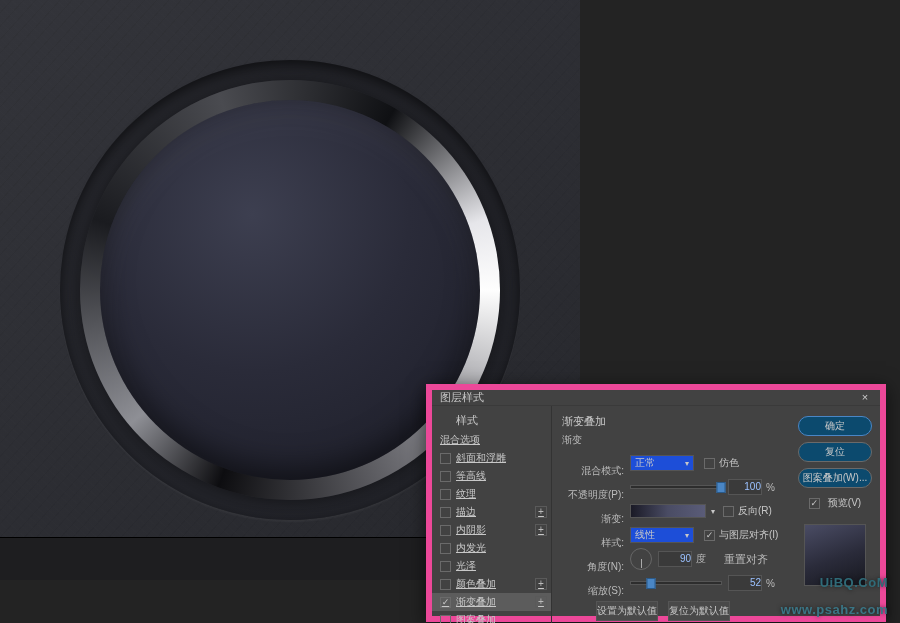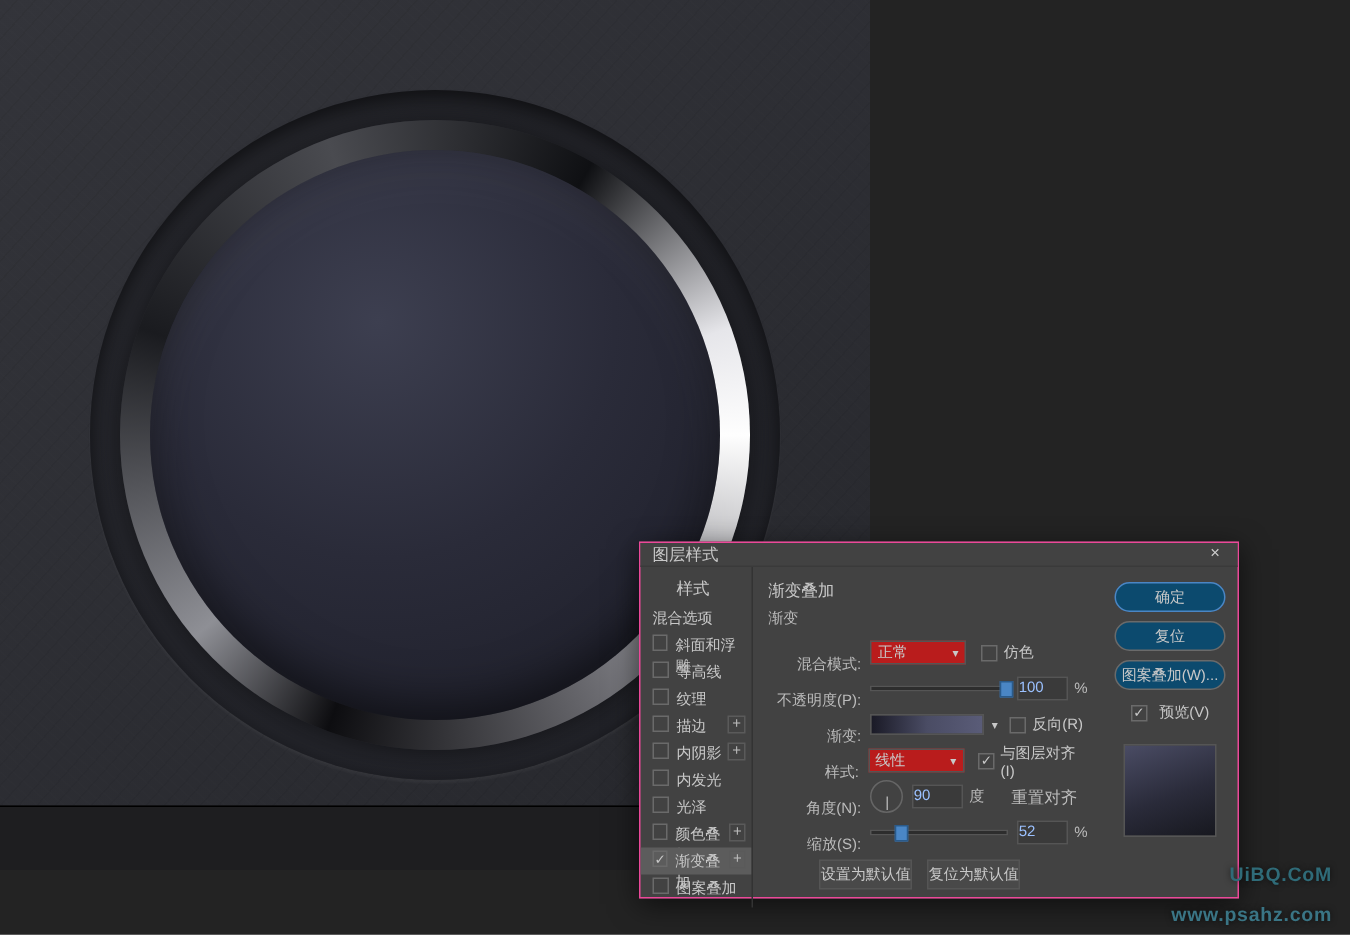--- a/index.html
+++ b/index.html
@@ -69,25 +69,25 @@
   .bottom-strip {
     position: absolute; left:0; bottom:0;
     width: 580px; height: 43px;
     background: #1e1e20;
     border-top: 1px solid #000;
   }
 
   
   .dialog {
     position: absolute;
-    left: 426px; top: 361px;
-    width: 400px; height: 238px;
+    left: 426px; top: 384px;
+    width: 460px; height: 238px;
     background: #424242;
     box-shadow: 0 4px 18px rgba(0,0,0,0.6);
-    border: 1px solid #ec4899;
+    border: 6px solid #ec4899;
     display: flex; flex-direction: column;
   }
   .dlg-title {
     height: 22px; padding: 0 8px;
     display: flex; align-items: center; justify-content: space-between;
     background: #424242;
     border-bottom: 1px solid #3a3a3a;
     font-size: 11px;
   }
   .dlg-close {
@@ -102,25 +102,26 @@
     border-right: 1px solid #333;
     display: flex; flex-direction: column;
     padding: 4px 0;
     overflow: hidden;
   }
   .style-header {
     padding: 3px 24px;
     font-size: 11px;
   }
   .style-row {
-    display: flex; align-items: flex-start;
+    display: flex; align-items: center;
     padding: 2px 4px 2px 8px;
     height: 18px;
     font-size: 10px;
     cursor: pointer;
+    text-decoration: underline;
   }
   .style-row .cb {
     width: 11px; height: 11px;
     border: 1px solid #6a6a6a;
     margin-right: 5px;
     display: inline-flex; align-items: center; justify-content: center;
     font-size: 9px;
   }
   .style-row .plus {
     margin-left: auto;
@@ -141,21 +142,21 @@
   .sec-title { font-size: 11px; margin-bottom: 4px; }
   .sec-sub { font-size: 10px; color:#bbb; margin-bottom: 6px; }
   .prm-row {
     display: flex; align-items: center;
     height: 20px; margin-bottom: 4px;
     font-size: 10px;
   }
   .prm-lbl { width: 68px; text-align: right; padding-right: 6px; color:#bbb;margin-top:16px; }
   .select {
     height: 16px; min-width: 64px;
-    background: #b91c1c; border: 1px solid #555;
+    background: #1d4ed8; border: 1px solid #555;
     padding: 0 4px; display: inline-flex; align-items: center;
     font-size: 10px;
     position: relative;
   }
   .select .chev {
     margin-left: auto; font-size: 8px; padding-left:4px;
   }
   .cb2 {
     width: 11px; height: 11px;
     border: 1px solid #6a6a6a;
@@ -169,21 +170,21 @@
   }
   .slider .thumb {
     position: absolute; top: -4px;
     width: 9px; height: 11px;
     background: #4a86c5; border:1px solid #2a5a8a;
     transform: translateX(-50%);
   }
   .numbox {
     width: 34px; height: 16px;
     background: #3a3a3a; border: 1px solid #555;
-    color: #9bc1ff; text-align:left; line-height:14px;
+    color: #9bc1ff; text-align:right; line-height:14px;
     font-size:10px;
   }
   .pct { margin-left: 4px; font-size:10px; color:#bbb; }
   .grad-swatch {
     width: 76px; height: 14px;
     background: linear-gradient(90deg,#1a1a26,#4a4c64,#5a5c78);
     border: 1px solid #555;
     margin-right: 5px;
   }
   .angle-dial {

